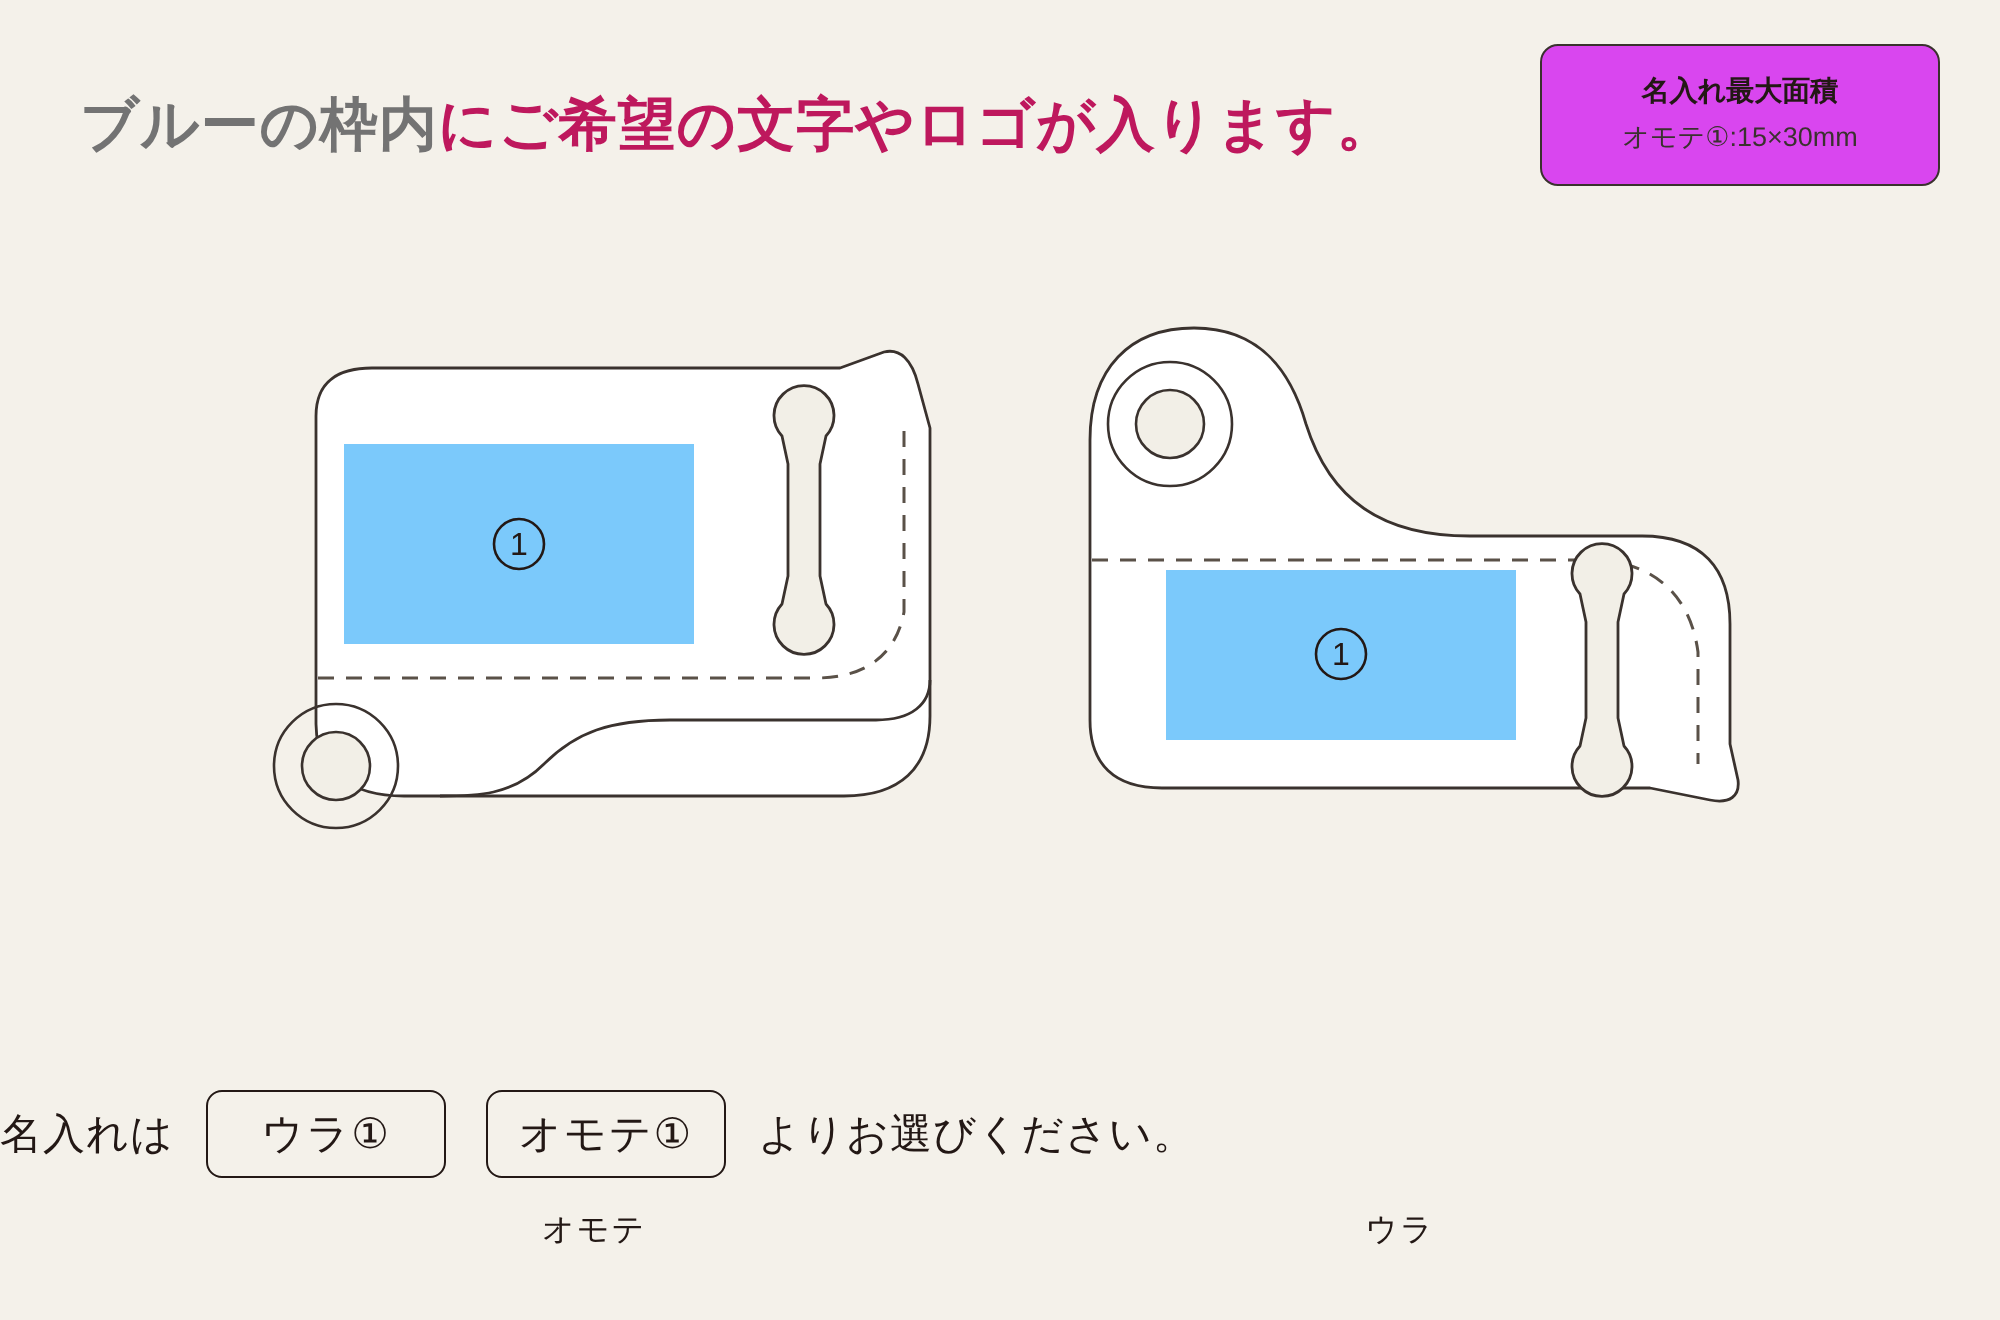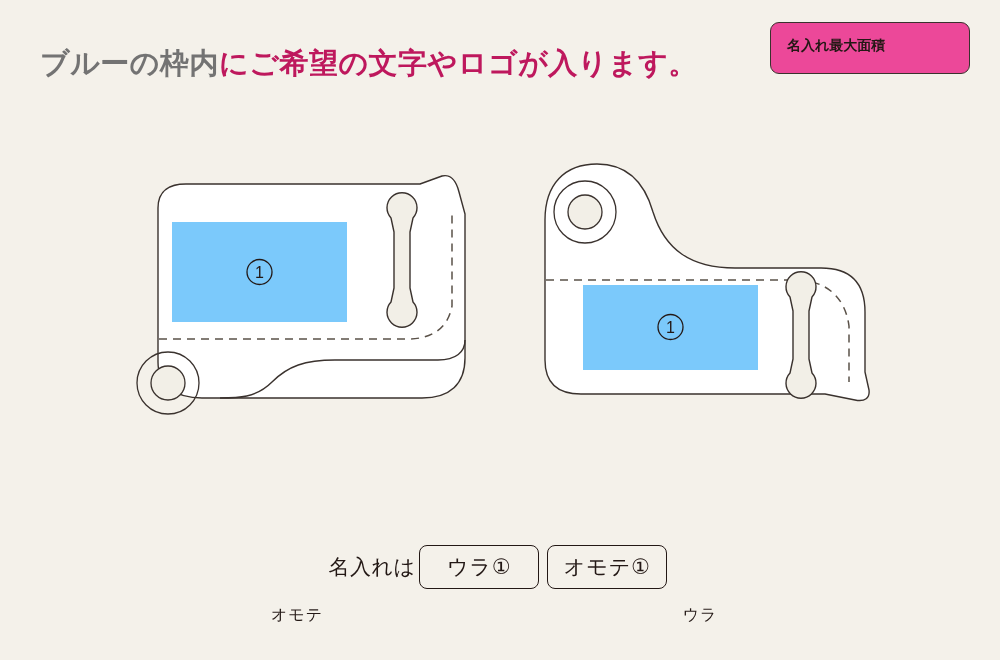--- a/index.html
+++ b/index.html
@@ -32,22 +32,23 @@
   #headline .hl-dark { color: #be185d; }
 
   
   #info-box {
     position: absolute;
     right: 30px;
     top: 22px;
     width: 200px;
     border: 1.4px solid #3A322E;
     border-radius: 9px;
-    background: #ec4899;
+    background: #d946ef;
     padding: 13px 16px 14px 16px;
+    text-align: center;
   }
   #info-box .ib-title {
     font-size: 14px;
     font-weight: 700;
     color: #231815;
     line-height: 1.3;
     margin-bottom: 5px;
   }
   #info-box .ib-line {
     font-size: 13.5px;
@@ -83,22 +84,21 @@
   #caption-back  { left: 600px; top: 455px; }
 
   
   #selection-row {
     position: absolute;
     left: 0;
     top: 545px;
     width: 1000px;
     display: flex;
     align-items: center;
-    justify-content: center;
-    gap: 0px;
+    gap: 12px;
   }
   #selection-row .sel-text {
     font-size: 21px;
     color: #231815;
     letter-spacing: 0.5px;
     white-space: nowrap;
   }
   .option-chip {
     display: inline-flex;
     align-items: center;
@@ -119,20 +119,21 @@
 </style>
 </head>
 <body>
 
 <div id="headline">
   <span class="hl-blue">ブルーの枠内</span><span class="hl-dark">にご希望の文字やロゴが入ります。</span>
 </div>
 
 <div id="info-box">
   <div class="ib-title">名入れ最大面積</div>
+  <div class="ib-line">オモテ①:15×30mm</div>
 </div>
 
 <div id="figures">
 
   <div class="figure" id="figure-front">
     <svg width="360" height="290" viewBox="0 0 360 290">
 
       <path d="M 38 38
                C 38 20, 50 14, 66 14
                L 300 14
@@ -219,13 +220,14 @@
   </div>
 
   <div class="figure-caption" id="caption-front">オモテ</div>
   <div class="figure-caption" id="caption-back">ウラ</div>
 </div>
 
 <div id="selection-row">
   <span class="sel-text">名入れは</span>
   <span class="option-chip">ウラ①</span>
   <span class="option-chip">オモテ①</span>
+  <span class="sel-text">よりお選びください。</span>
 </div>
 
 </body></html>

